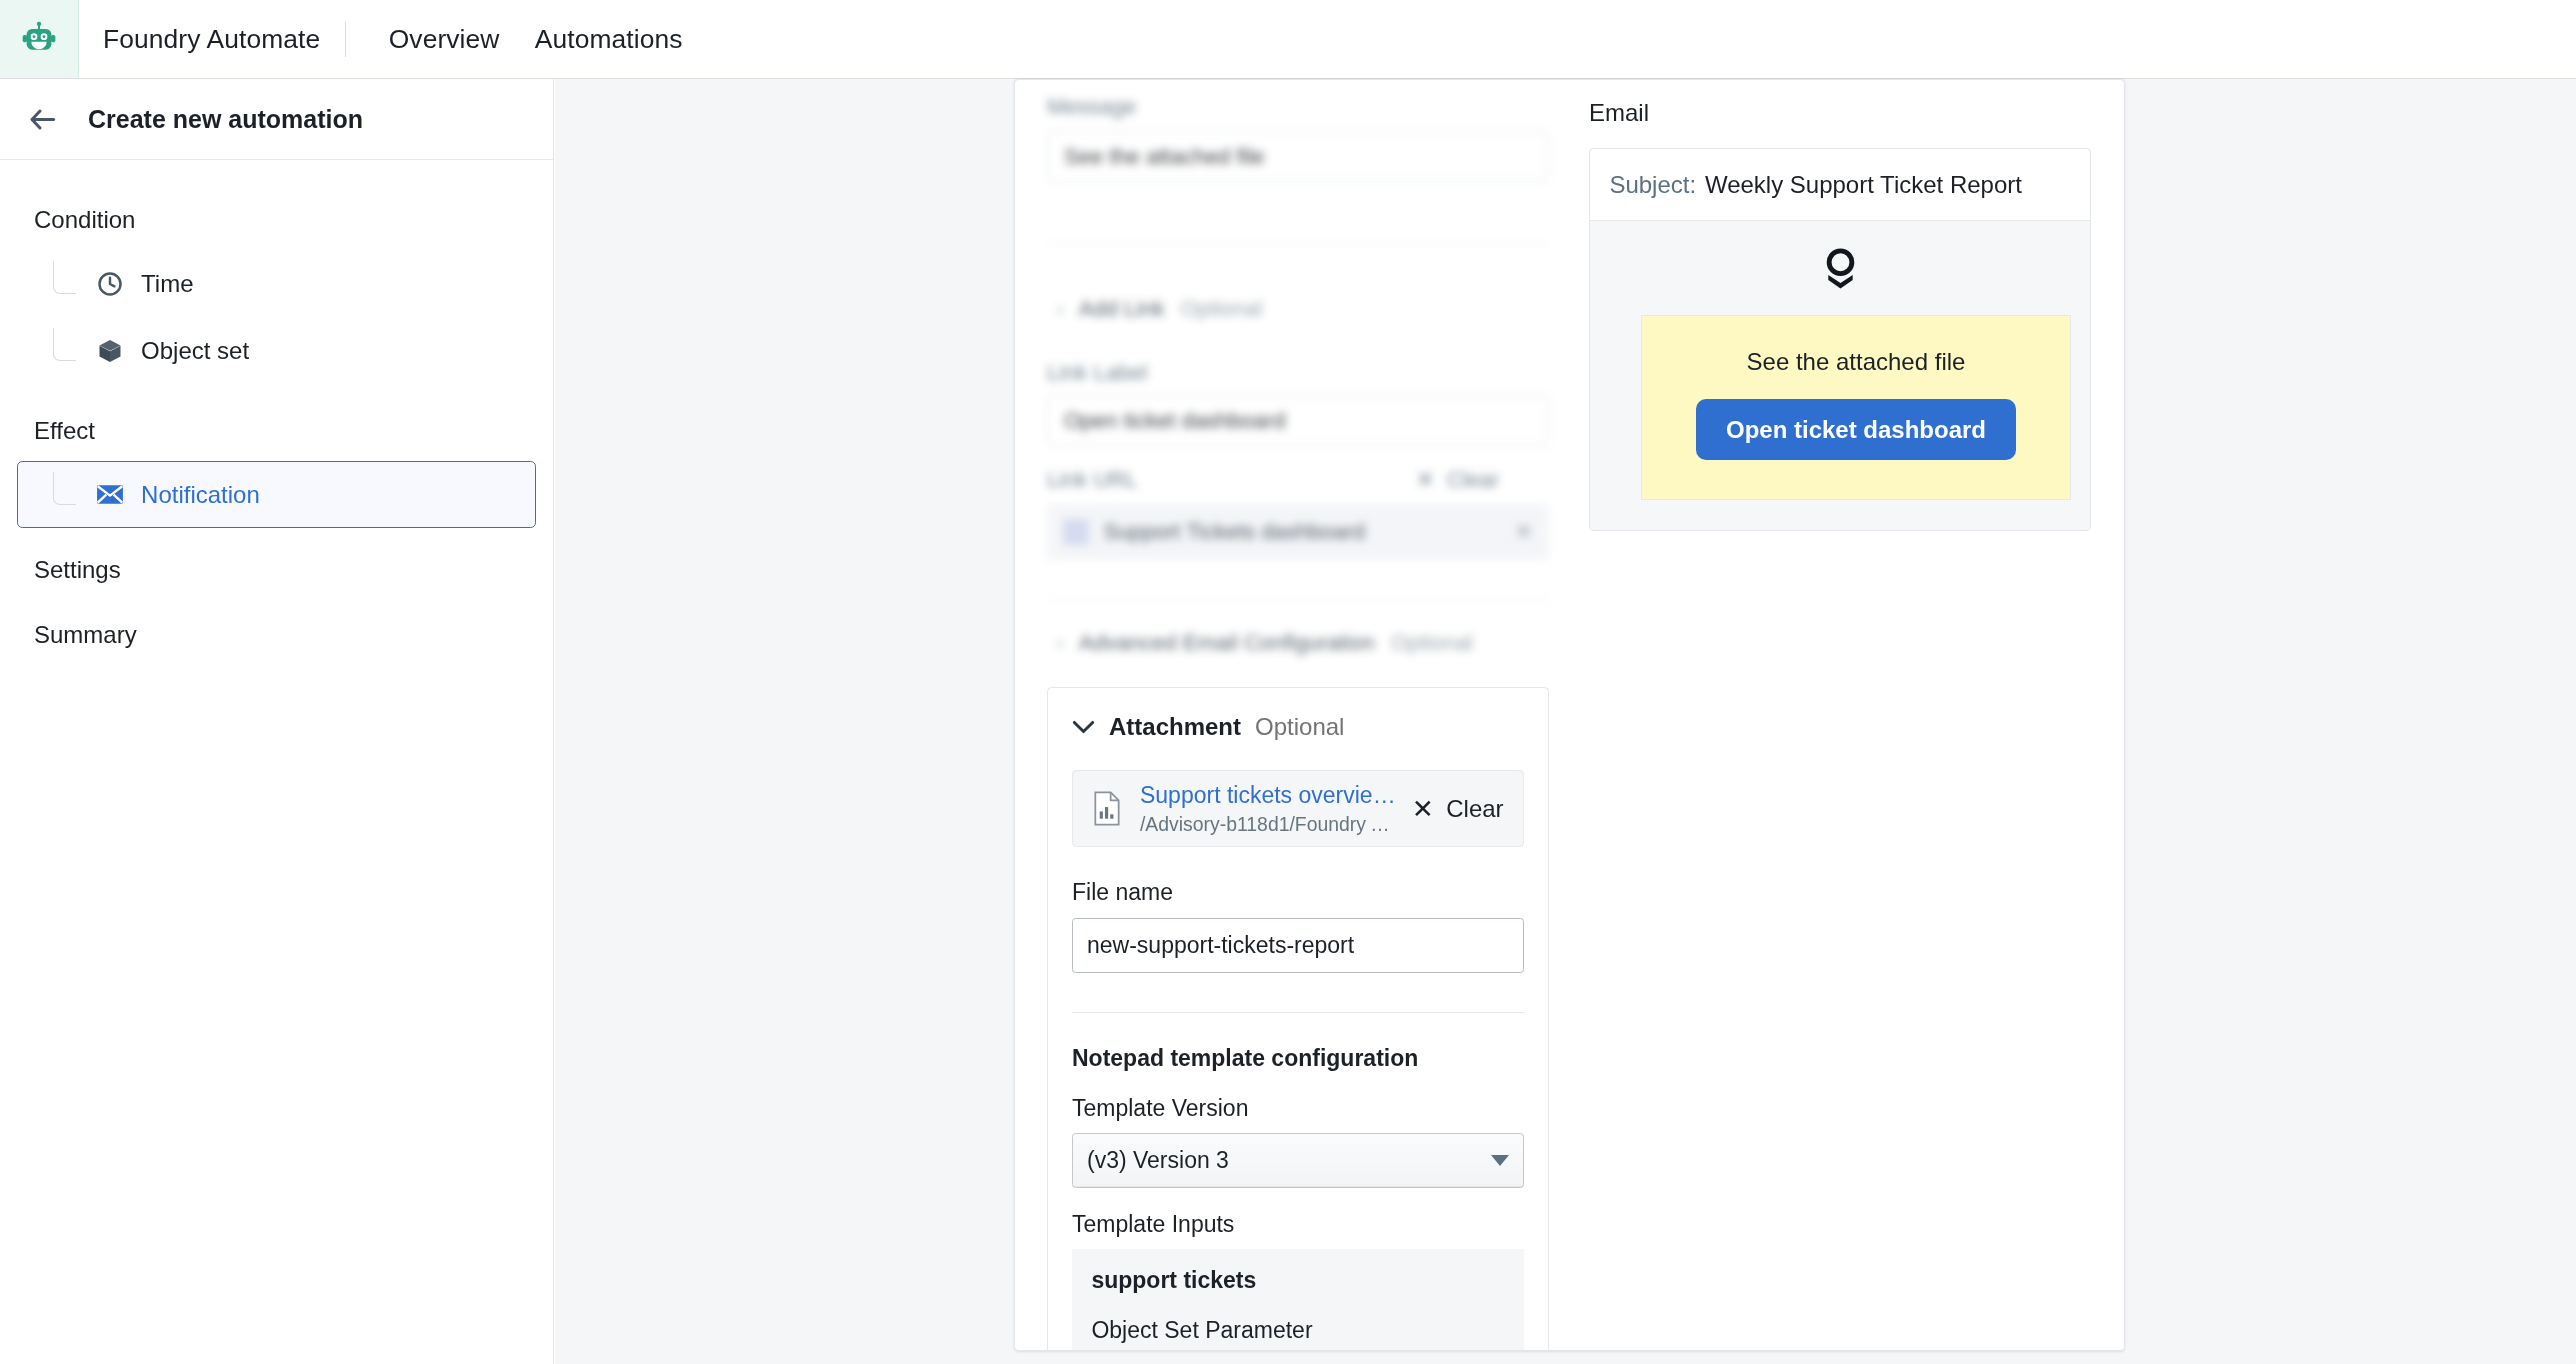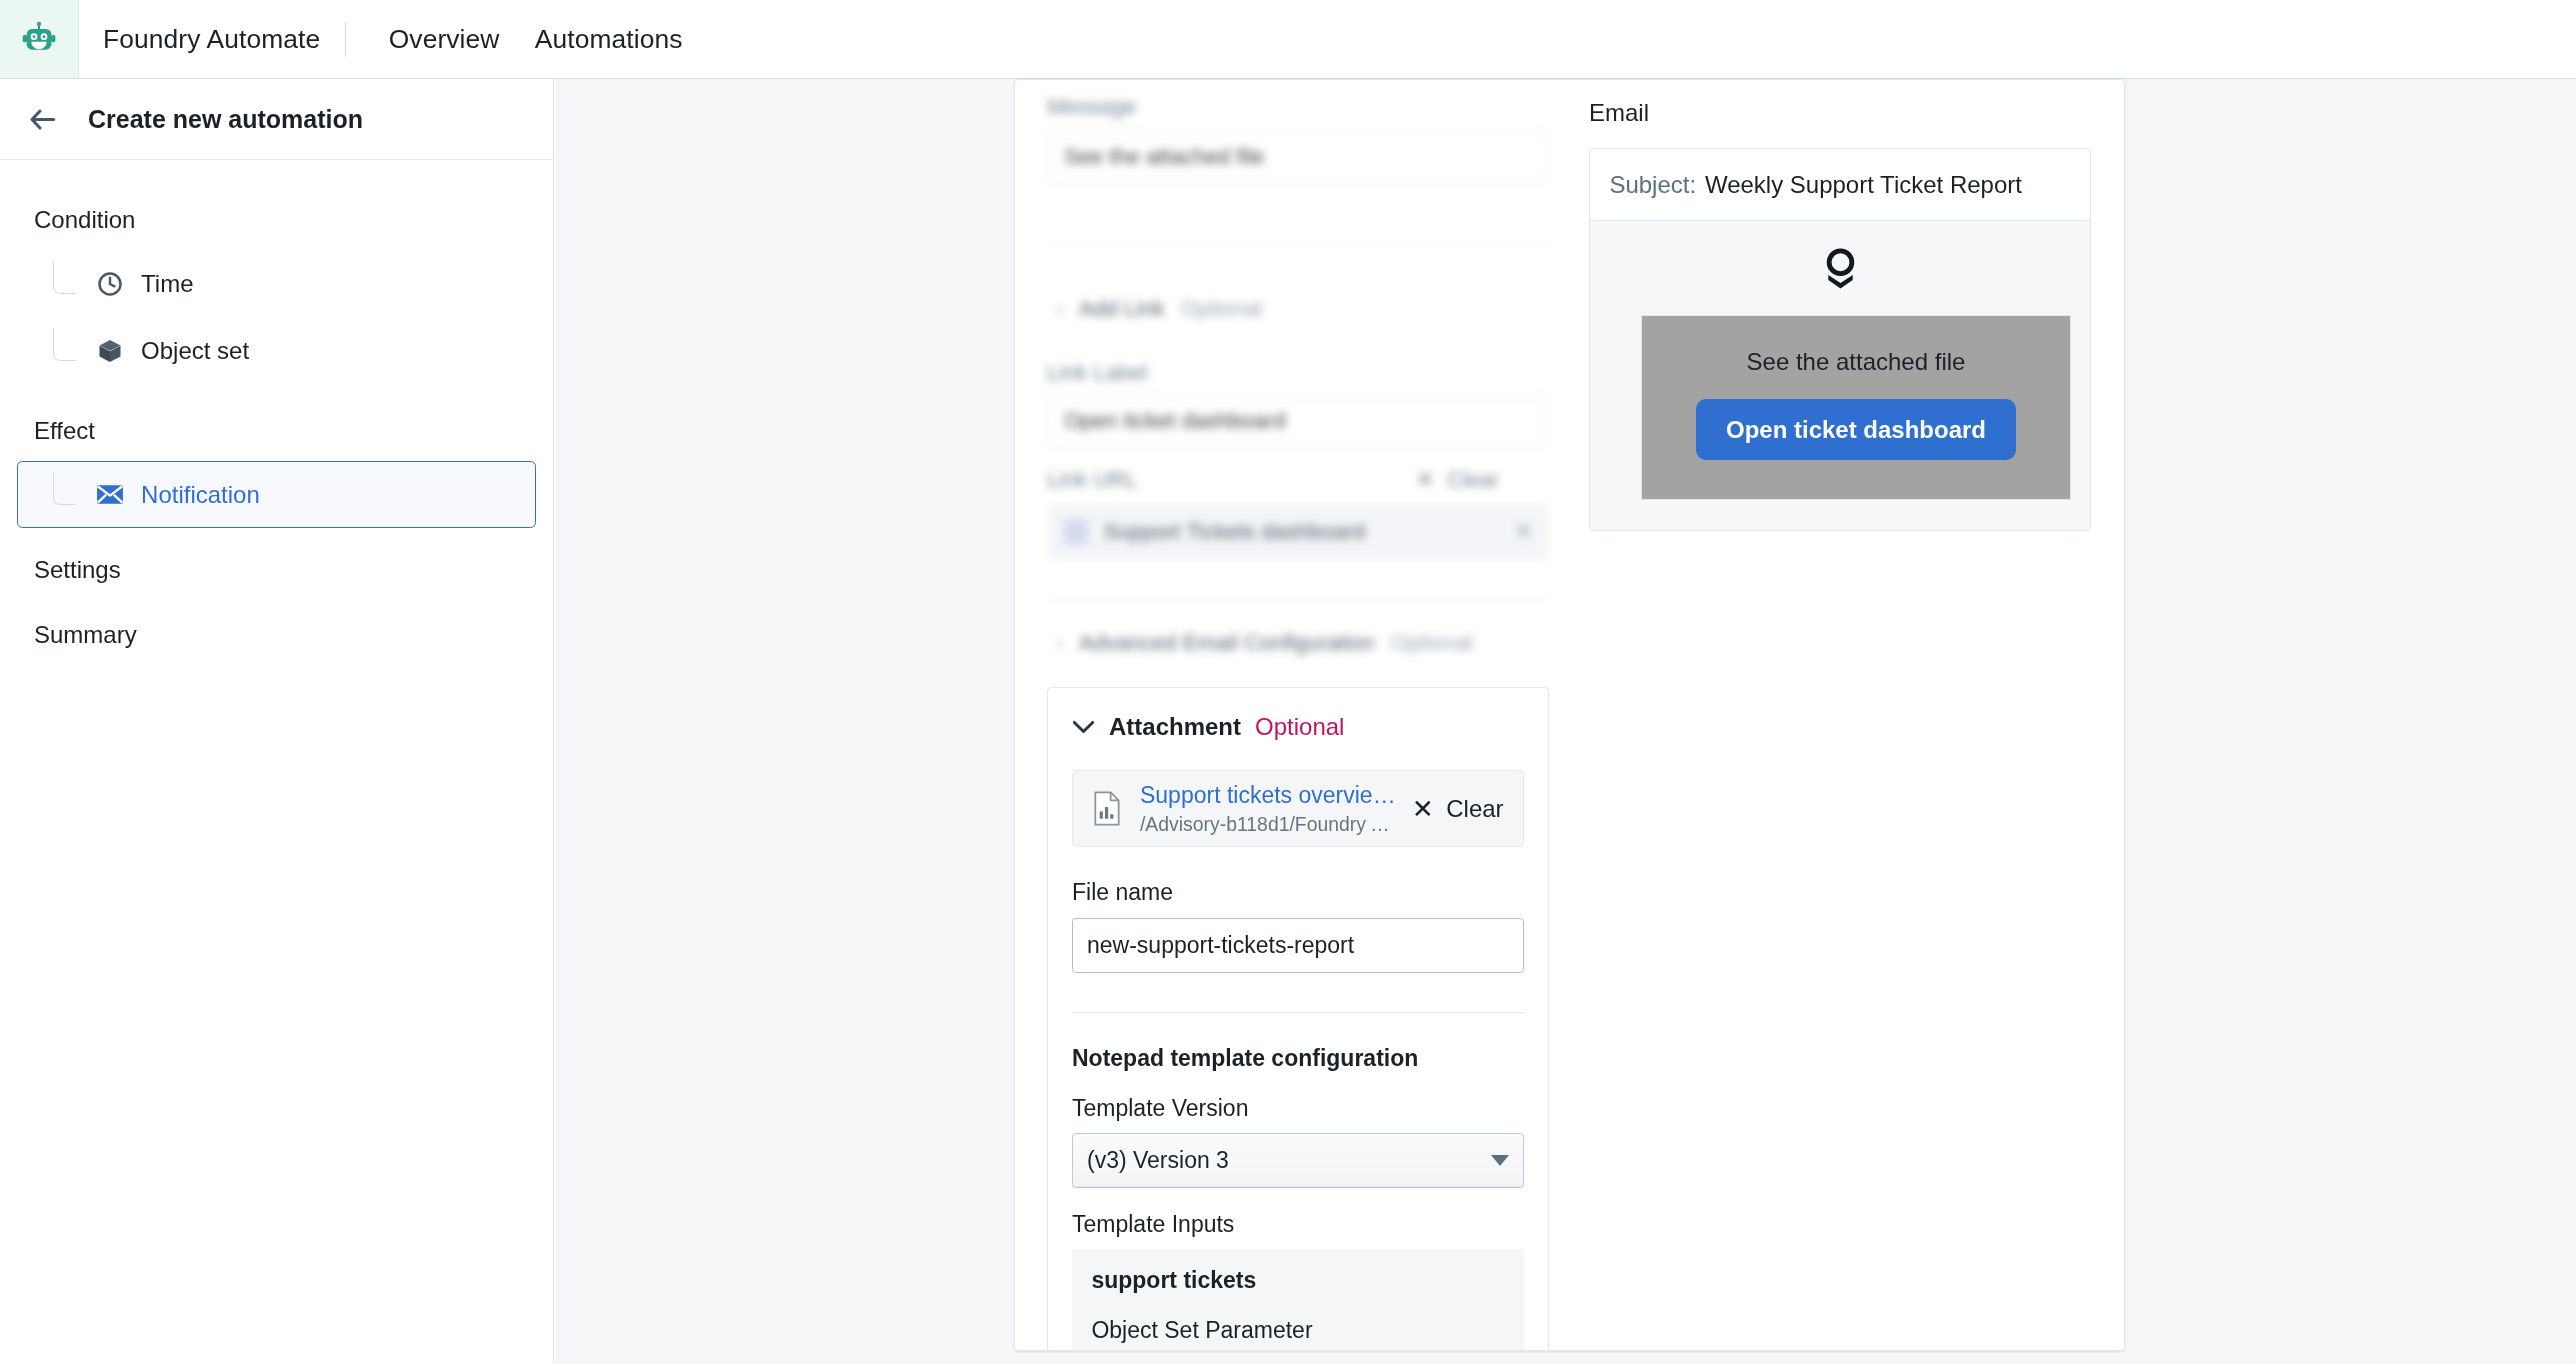--- a/index.html
+++ b/index.html
@@ -108,21 +108,21 @@
   .attach-card {
     position: absolute; left: 32px; top: 607px;
     width: 502px; height: 713px;
     border: 0.9px solid #e3e6ea; border-radius: 4.4px; background: #fff;
     padding: 0 24px;
   }
   .attach-head {
     display:flex; align-items: center; gap: 14px; height: 77px;
   }
   .attach-title { font-size: 24px; font-weight: bold; color: #1c2127; }
-  .attach-optional { font-size: 24px; color: #be185d; }
+  .attach-optional { font-size: 24px; color: #737373; }
 
   .file-chip {
     margin-top: 5.3px;
     background: #f5f6f8; border: 0.9px solid #e6e8eb; border-radius: 4.4px;
     height: 77px; display: flex; align-items: center; padding: 0 19.4px;
   }
   .file-icon { width: 30px; height: 35px; flex: 0 0 auto; }
   .file-texts { margin-left: 17.6px; flex: 1 1 auto; min-width: 0; }
   .file-name {
     font-size: 23px; color: #2f6fd0; white-space: nowrap;
@@ -179,21 +179,21 @@
     height: 72px; display: flex; align-items: center; padding: 0 19.4px;
     border-bottom: 0.9px solid #e6e9ec; font-size: 24px;
   }
   .subj-key { color: #5c7080; }
   .subj-val { color: #1c2127; margin-left: 8.8px; }
   .email-body {
     background: #f5f7f9; padding: 25px 19.4px 30px 19.4px;
   }
   .brand-mark { display: flex; justify-content: center; margin-bottom: 23px; }
   .email-inner {
-    background: #a3a3a3; border: 0.9px solid #e6e9ec;
+    background: #fef9c3; border: 0.9px solid #e6e9ec;
     padding: 32px 21px 39px 21px; text-align: center; margin-left: 32px;
   }
   .email-text { font-size: 24px; color: #1c2127; }
   .cta-btn {
     display: inline-block; margin-top: 23px;
     background: #2f6fd0; color: #ffffff; font-size: 24px; font-weight: bold;
     padding: 16.7px 30px; border-radius: 10px;
   }
   .pdf-chip {
     margin-top: 21px; display: inline-flex; align-items: center; gap: 14px;

